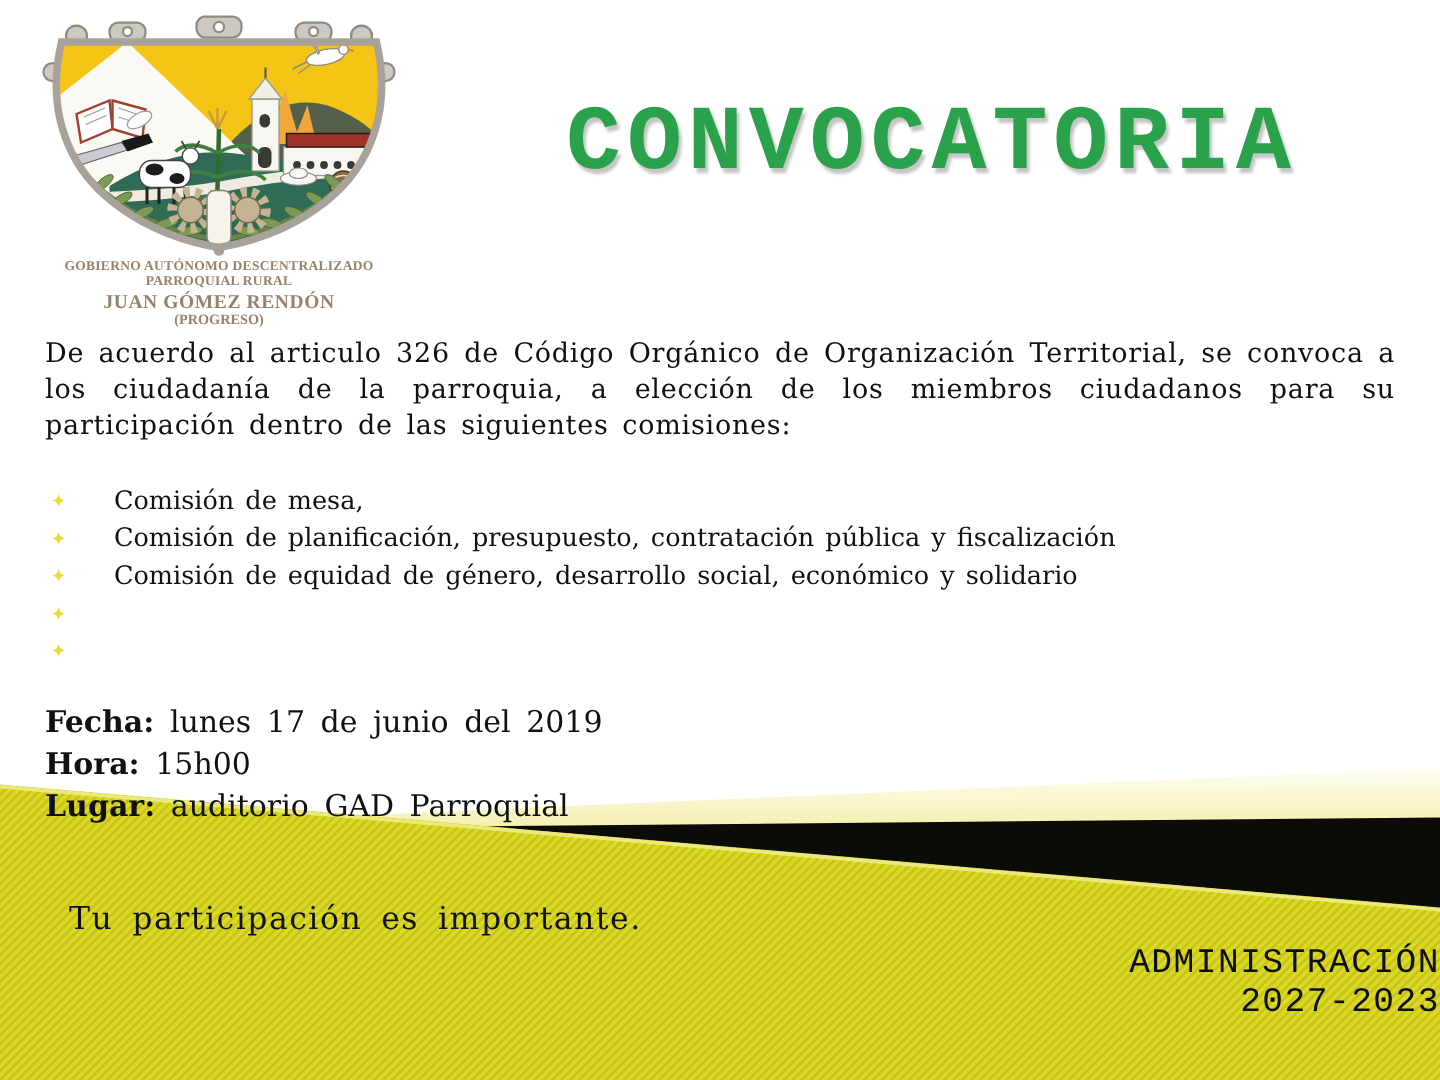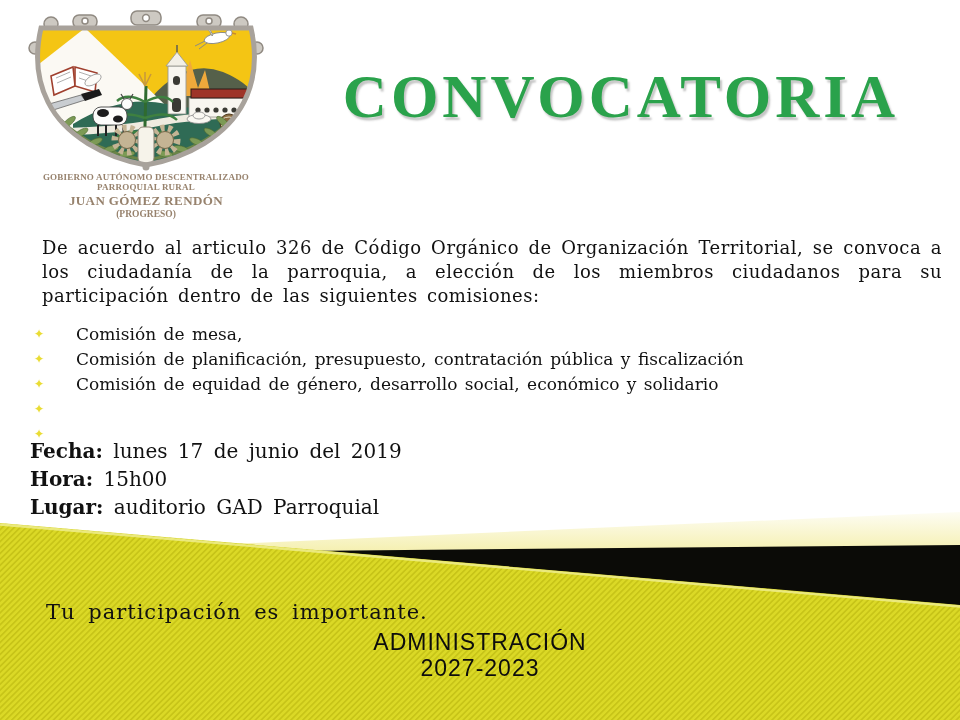--- a/index.html
+++ b/index.html
@@ -12,54 +12,54 @@
   
   .logo{position:absolute;left:20px;top:2px;width:252px;z-index:2;text-align:center;}
   .logo svg{display:block;margin:0 auto;}
   .logo-caption{font-family:"Liberation Serif",serif;font-weight:bold;color:#97826D;line-height:1.12;}
   .cap1,.cap2{font-size:9px;letter-spacing:.2px;text-align:center;}
   .cap3{font-size:13px;letter-spacing:.4px;margin-top:2px;}
   .cap4{font-size:9.5px;}
   
   .title{
     position:absolute;left:290px;right:8px;top:62px;z-index:2;margin:0;
-    font-family:Liberation Serif, serif;font-size:61px;font-weight:600;
+    font-family:Liberation Mono, monospace;font-size:61px;font-weight:600;
     letter-spacing:4px;text-align:center;color:#2AA24B;
     text-shadow:2px 3px 2px rgba(110,110,110,.4);
   }
   
   .intro{
-    position:absolute;left:30px;top:224px;width:900px;z-index:2;margin:12px;
+    position:absolute;left:30px;top:224px;width:900px;z-index:2;margin:0;
     font-size:18px;line-height:24px;text-align:justify;color:#111;
     word-spacing:3px;letter-spacing:.5px;
   }
   
   .commissions{
     position:absolute;left:30px;top:323px;width:900px;z-index:2;margin:0;padding:0;list-style:none;
   }
   .commissions li{display:flex;align-items:flex-start;height:25px;}
   .bullet{
     width:46px;flex:0 0 46px;padding-left:4px;box-sizing:border-box;
     font-family:"DejaVu Sans",sans-serif;font-size:12px;line-height:22px;
     color:#E9DC33;text-shadow:0 0 1px #f7ef9a;
   }
   .li-text{font-size:17px;line-height:23px;color:#111;word-spacing:2px;}
   
-  .details{position:absolute;left:30px;top:437px;z-index:2;}
+  .details{position:absolute;left:30px;top:467px;z-index:2;}
   .detail-row{font-size:20px;line-height:28px;color:#111;word-spacing:4px;}
   .dlabel{font-weight:bold;}
   
   .closing{
     position:absolute;left:30px;top:584px;z-index:2;margin:16px;
     font-size:21px;color:#111;letter-spacing:1px;word-spacing:5px;
   }
   
   .footer{
-    position:absolute;left:0;right:0;top:629px;z-index:2;text-align:center;
-    font-family:Liberation Sans, sans-serif;color:#0d0d0d;
+    position:absolute;left:0;right:0;top:629px;z-index:2;text-align:right;
+    font-family:Liberation Mono, monospace;color:#0d0d0d;
   }
   .footer-line{font-size:23px;line-height:26px;letter-spacing:1px;}
 </style>
 </head>
 <body>
 
 <div class="slide">
 
   <svg class="deco" viewBox="0 0 960 720" preserveAspectRatio="none">
     <defs>

